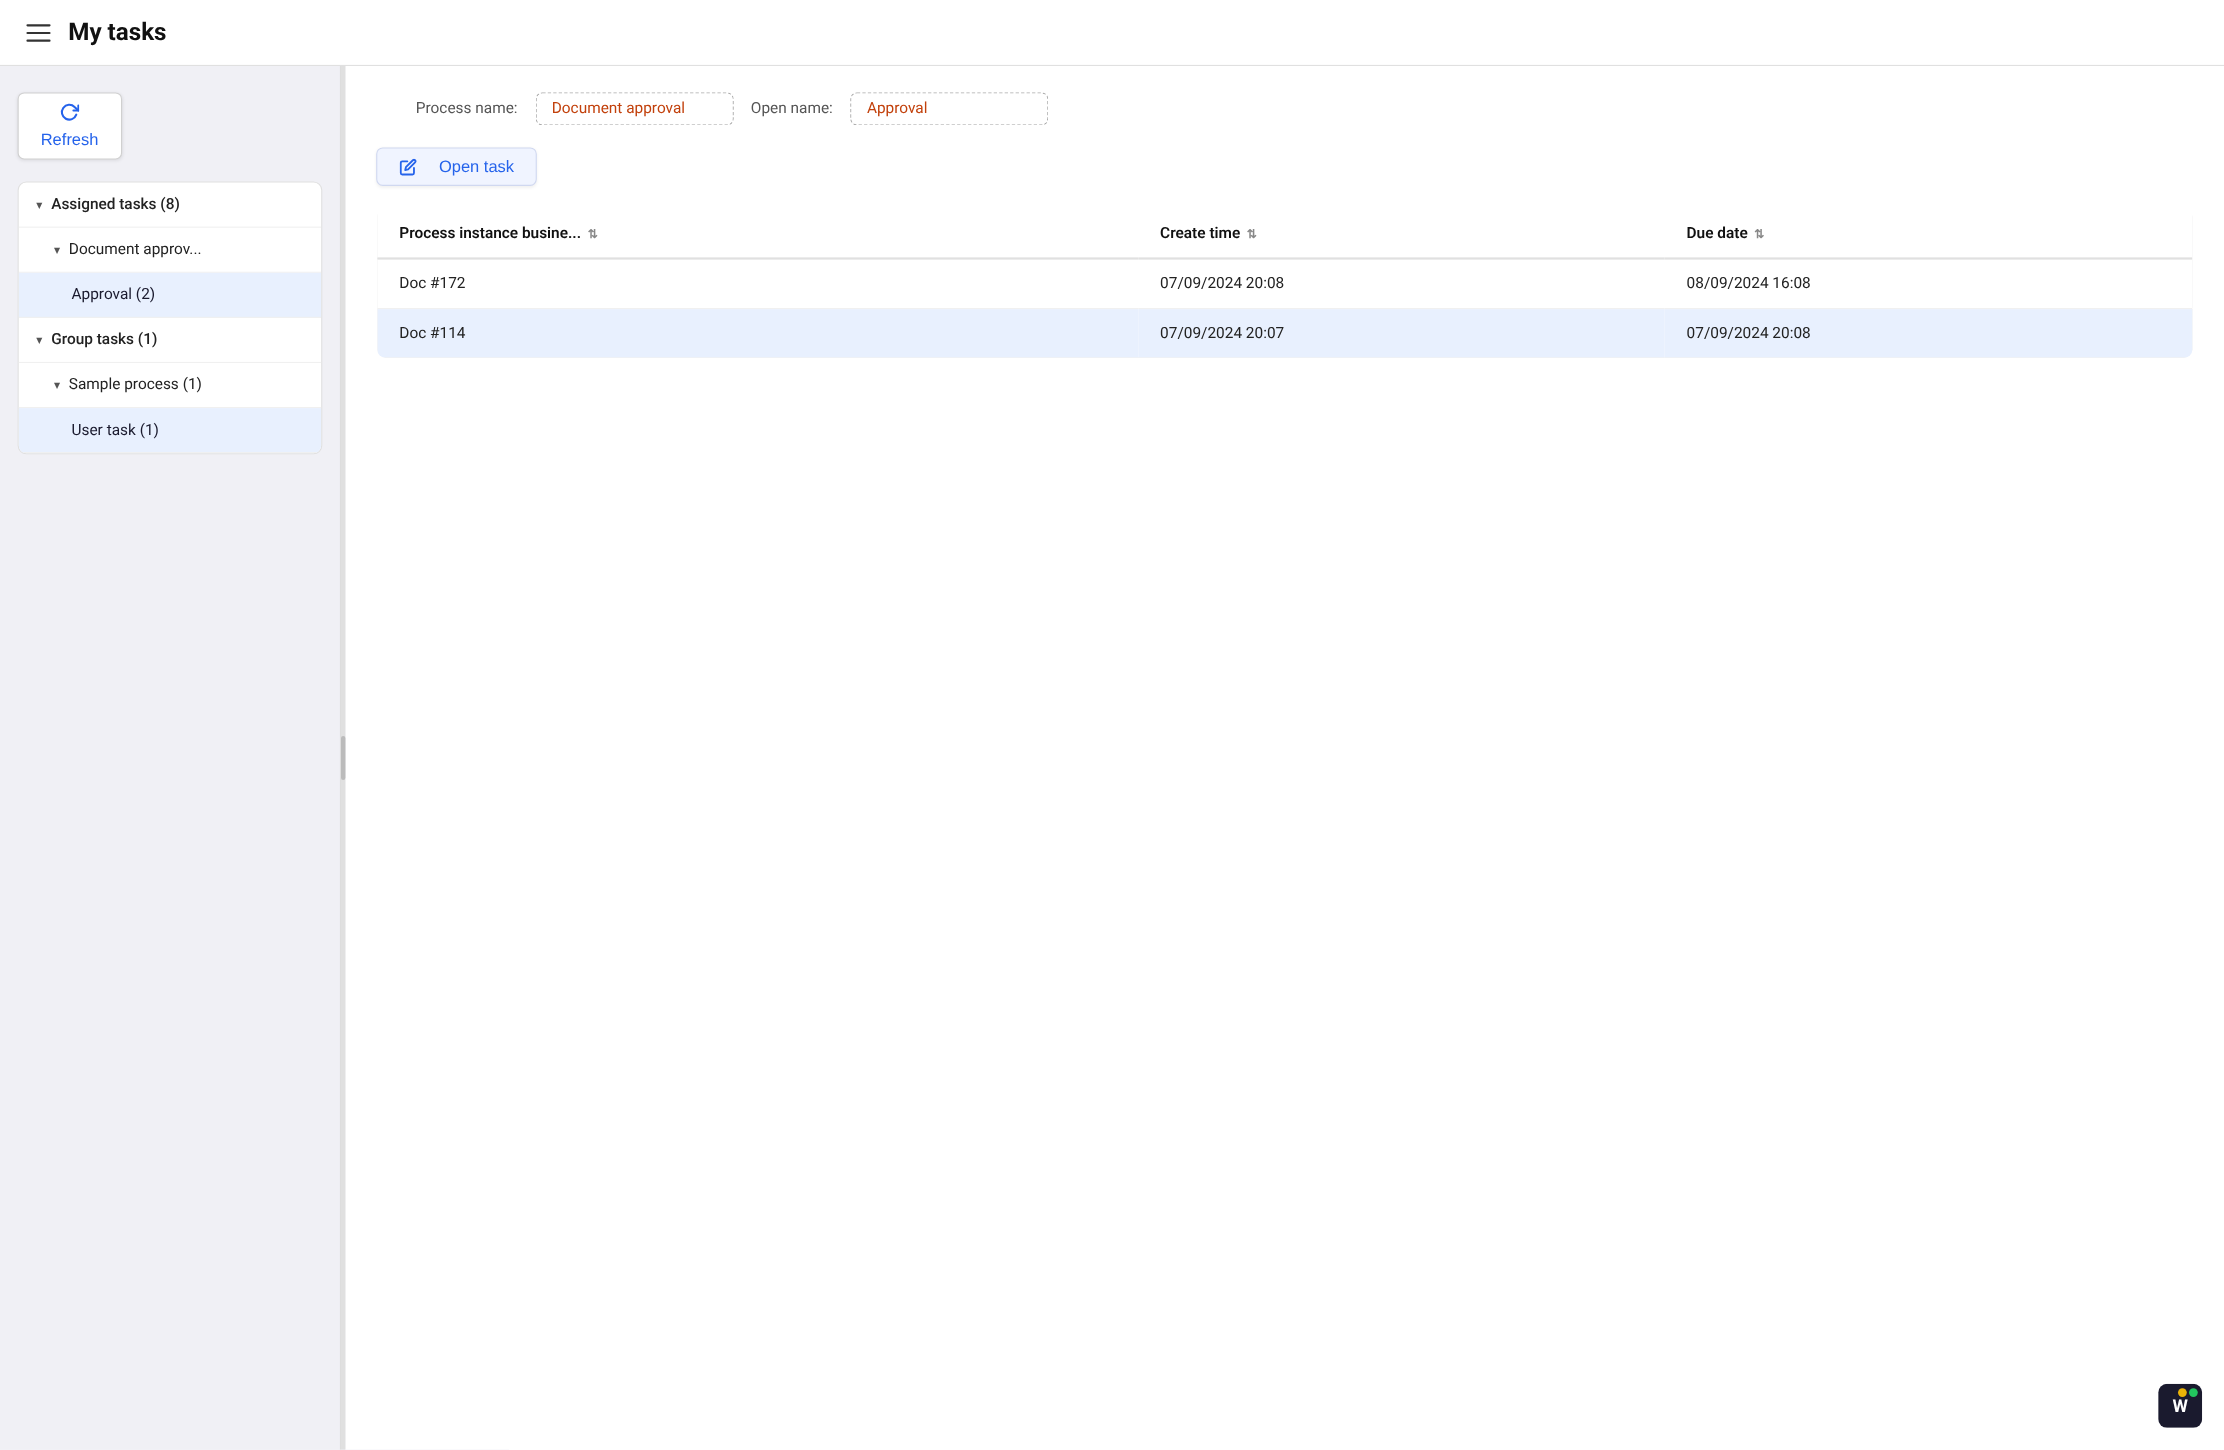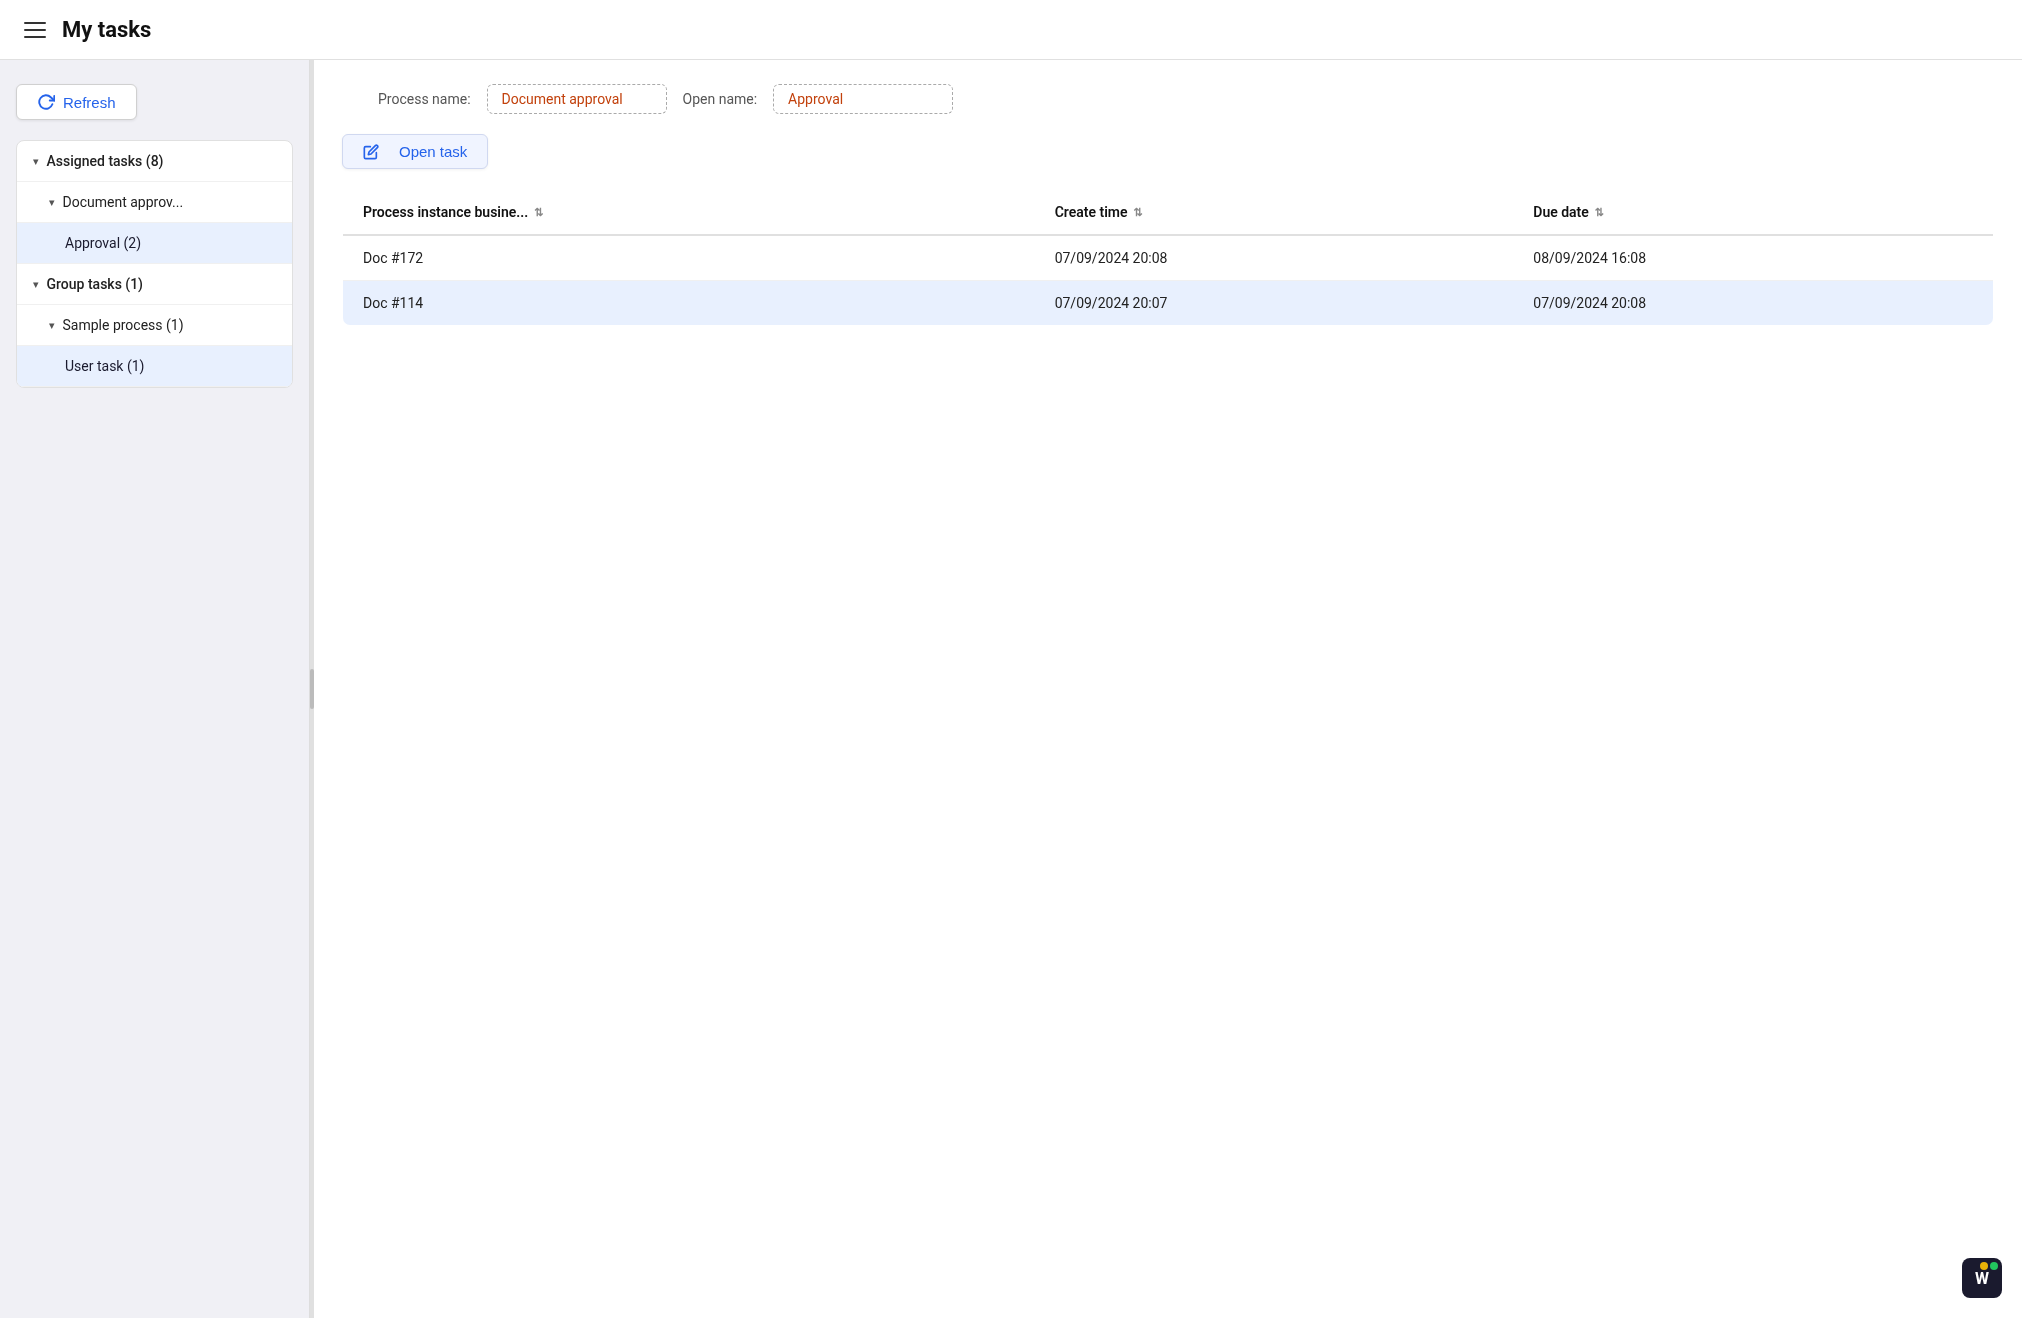--- a/index.html
+++ b/index.html
@@ -65,20 +65,21 @@
       padding: 8px 20px;
       background: #fff;
       border: 1px solid #d0d0d0;
       border-radius: 6px;
       cursor: pointer;
       font-size: 15px;
       color: #2563eb;
       font-weight: 500;
       margin-bottom: 20px;
       box-shadow: 0 1px 3px rgba(0,0,0,0.08);
+      flex-direction: column;
     }
 
     .refresh-icon-svg {
       width: 18px;
       height: 18px;
       color: #2563eb;
     }
 
     .task-panel {
       background: #fff;

